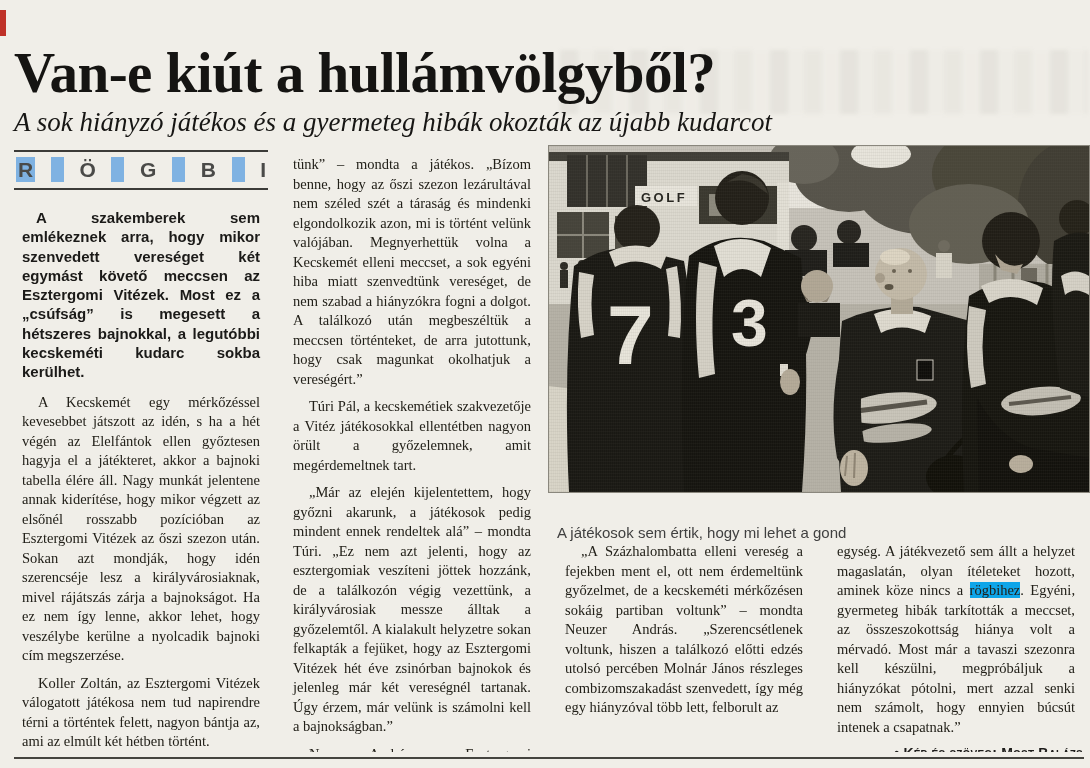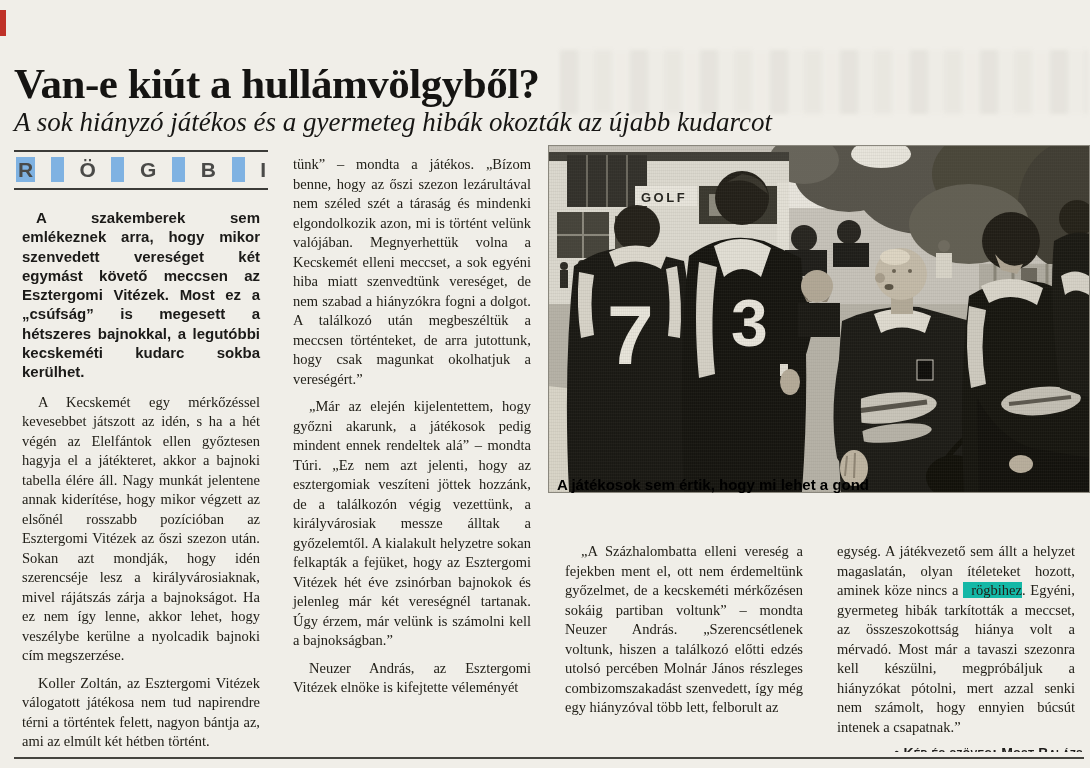--- a/index.html
+++ b/index.html
@@ -13,22 +13,22 @@
   
   .red-mark{left:0;top:10px;width:6px;height:26px;background:#bf3128;}
   
   .ghost-banner{
     left:560px;top:50px;width:528px;height:64px;
     background:
       repeating-linear-gradient(90deg, rgba(150,147,138,.22) 0 18px, rgba(208,205,196,.10) 18px 34px, rgba(170,167,158,.18) 34px 52px, rgba(215,212,203,.08) 52px 70px);
     filter:blur(2px);opacity:.55;
   }
   .headline{
-    left:14px;top:24px;width:900px;
-    font-size:43px;font-weight:bold;letter-spacing:-.5px;line-height:62px;color:#151412;
+    left:14px;top:4px;width:900px;
+    font-size:57px;font-weight:bold;letter-spacing:-.5px;line-height:62px;color:#151412;
   }
   .subheadline{
     left:14px;top:88px;width:780px;
     font-style:italic;font-size:27px;line-height:32px;color:#171614;margin-top:18px;
   }
   
   .kicker{
     left:14px;top:150px;width:254px;
     border-top:2px solid #3c3b38;border-bottom:2px solid #3c3b38;
     padding:5px 2px 6px 2px;box-sizing:border-box;
@@ -44,38 +44,38 @@
   .col p.ind{text-indent:16px;}
   .lead{
     font-family:"Liberation Sans", sans-serif;font-weight:bold;
     font-size:15px !important;line-height:19.3px !important;color:#1b1a18 !important;
     text-indent:14px;margin-bottom:11px !important;
   }
   .col1{left:14px;top:200px;height:552px;}
   .col2{left:285px;top:147px;height:605px;}
   .col3{left:557px;top:534px;height:218px;}
   .col4{left:829px;top:534px;height:218px;}
-  .hl-word{background:#14b8a6;padding-left:8px;}
+  .hl-word{background:#0ea5e9;}
   .byline{
     margin-top:3px;text-align:right;
     font-family:"Liberation Sans", sans-serif;font-weight:bold;
     font-variant:small-caps;font-size:14px;letter-spacing:.2px;color:#1d1c1a;
   }
   
   .photo-wrap{left:549px;top:146px;width:540px;height:346px;background:#c7c3ba;outline:1px solid #8a877d;}
   .photo-grain{
     position:absolute;left:0;top:0;width:540px;height:346px;
     background:
       repeating-linear-gradient(0deg, rgba(110,106,96,.07) 0 1px, rgba(255,255,255,0) 1px 3px),
       repeating-linear-gradient(90deg, rgba(110,106,96,.05) 0 1px, rgba(255,255,255,0) 1px 2px);
     pointer-events:none;
   }
   .caption{
-    left:557px;top:476px;width:524px;
-    font-family:"Liberation Sans", sans-serif;font-weight:bold;font-size:15px;color:#000000;
+    left:557px;top:524px;width:524px;
+    font-family:"Liberation Sans", sans-serif;font-weight:normal;font-size:15px;color:#404040;
   }
   .bottom-rule{left:14px;top:757px;width:1070px;height:2px;background:#45443f;}
   .svgtxt{font-family:"Liberation Sans", sans-serif;font-weight:bold;}
 </style>
 </head>
 <body>
 
 <div class="abs red-mark"></div>
 <div class="abs ghost-banner"></div>
 
@@ -95,20 +95,21 @@
 </div>
 
 <div class="col col1">
   <p class="lead">A szakemberek sem emlékeznek arra, hogy mikor szenvedett vereséget két egymást követő meccsen az Esztergomi Vitézek. Most ez a „csúfság” is megesett a hétszeres bajnokkal, a legutóbbi kecskeméti kudarc sokba kerülhet.</p>
   <p class="ind">A Kecskemét egy mérkőzéssel kevesebbet játszott az idén, s ha a hét végén az Elelfántok ellen győztesen hagyja el a játékteret, akkor a bajnoki tabella élére áll. Nagy munkát jelentene annak kiderítése, hogy mikor végzett az elsőnél rosszabb pozícióban az Esztergomi Vitézek az őszi szezon után. Sokan azt mondják, hogy idén szerencséje lesz a királyvárosiaknak, mivel rájátszás zárja a bajnokságot. Ha ez nem így lenne, akkor lehet, hogy veszélybe kerülne a nyolcadik bajnoki cím megszerzése.</p>
   <p class="ind">Koller Zoltán, az Esztergomi Vitézek válogatott játékosa nem tud napirendre térni a történtek felett, nagyon bántja az, ami az elmúlt két hétben történt.</p>
 </div>
 
 <div class="col col2">
   <p>tünk” – mondta a játékos. „Bízom benne, hogy az őszi szezon lezárultával nem széled szét a táraság és mindenki elgondolkozik azon, mi is történt velünk valójában. Megnyerhettük volna a Kecskemét elleni meccset, a sok egyéni hiba miatt szenvedtünk vereséget, de nem szabad a hiányzókra fogni a dolgot. A találkozó után megbeszéltük a meccsen történteket, de arra jutottunk, hogy csak magunkat okolhatjuk a vereségért.”</p>
+  <p class="ind">Túri Pál, a kecskemétiek szakvezetője a Vitéz játékosokkal ellentétben nagyon örült a győzelemnek, amit megérdemeltnek tart.</p>
   <p class="ind">„Már az elején kijelentettem, hogy győzni akarunk, a játékosok pedig mindent ennek rendeltek alá” – mondta Túri. „Ez nem azt jelenti, hogy az esztergomiak veszíteni jöttek hozzánk, de a találkozón végig vezettünk, a királyvárosiak messze álltak a győzelemtől. A kialakult helyzetre sokan felkapták a fejüket, hogy az Esztergomi Vitézek hét éve zsinórban bajnokok és jelenleg már két vereségnél tartanak. Úgy érzem, már velünk is számolni kell a bajnokságban.”</p>
   <p class="ind">Neuzer András, az Esztergomi Vitézek elnöke is kifejtette véleményét</p>
 </div>
 
 <div class="abs photo-wrap">
   <svg width="540" height="346" viewBox="0 0 540 346">
 
     <rect x="0" y="0" width="540" height="346" fill="#c7c3ba"></rect>
     <rect x="230" y="0" width="180" height="62" fill="#e9e6de"></rect>
     <ellipse cx="300" cy="28" rx="55" ry="38" fill="#56534a"></ellipse>

